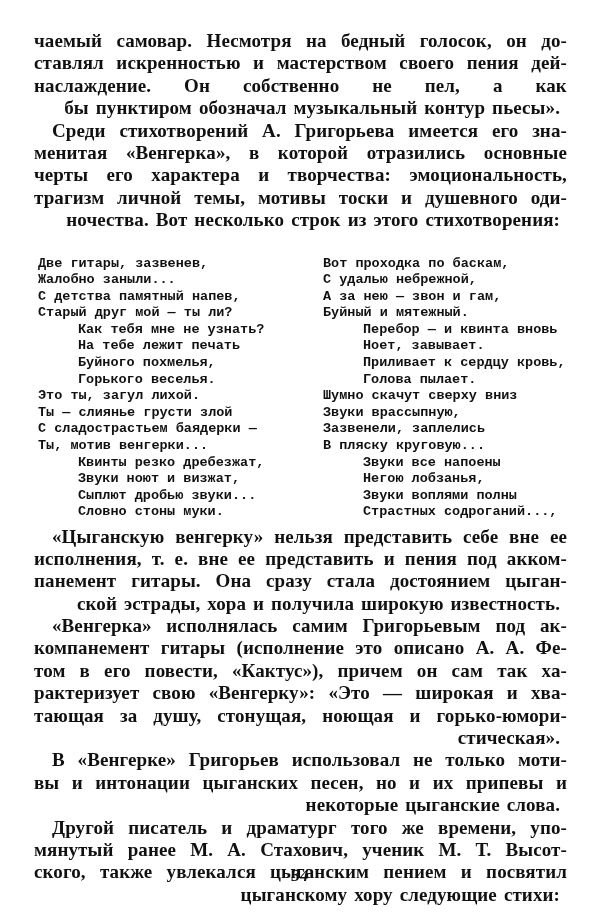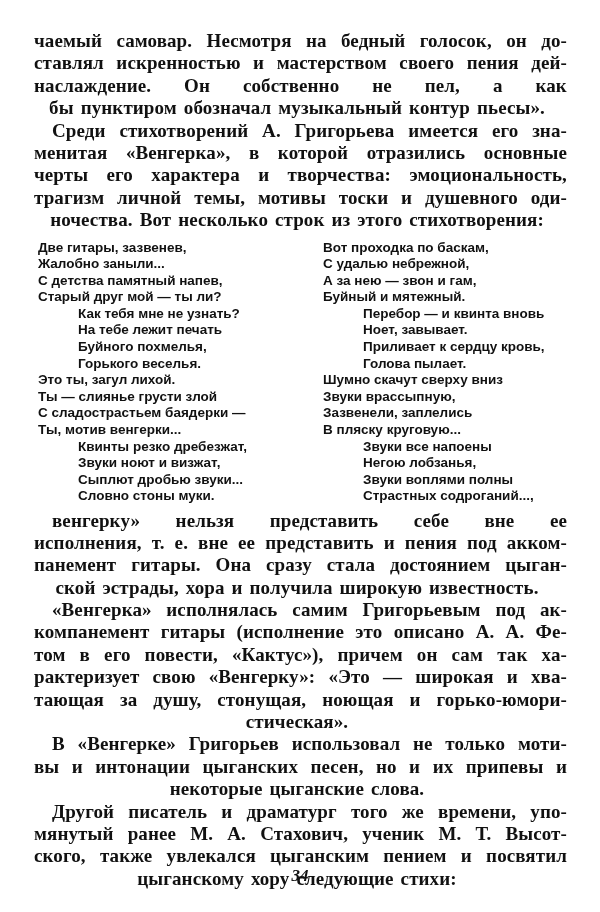--- a/index.html
+++ b/index.html
@@ -1,23 +1,23 @@
 <!DOCTYPE html>
 <html><head>
   <meta charset="utf-8">
   <style>
     html, body { margin: 0; padding: 0; background: #ffffff; }
     body { width: 600px; height: 912px; position: relative; overflow: hidden; color: #111; }
     .page { position: absolute; left: 34px; top: 30px; width: 533px; font-family: "Liberation Serif", serif; }
     .body-line { font-size: 19px; line-height: 22.4px; height: 22.4px; white-space: nowrap; font-weight: bold; letter-spacing: 0.1px; display: flex; justify-content: space-between; }
-    .body-line.last { justify-content: center; }
+    .body-line.last { justify-content: flex-end; }
     .body-line.indent { padding-left: 18px; }
     .body-line span.w { display: inline-block; }
     .body-line.last span.w { margin-right: 7px; }
-    .poem { position: relative; height: 270px; margin-top: 8px; font-family: Liberation Sans, sans-serif; font-size: 13.5px; font-weight: bold; }
+    .poem { position: relative; height: 270px; margin-top: 24px; font-family: Liberation Mono, monospace; font-size: 13.5px; font-weight: bold; }
     .poem-col { position: absolute; top: 0; }
     .poem-col.left { left: 4px; }
     .poem-col.right { left: 289px; }
     .poem-line { line-height: 16.6px; height: 16.6px; white-space: nowrap; }
     .poem-line.ind { padding-left: 40px; }
     .page-number { position: absolute; top: 866px; left: 0; width: 600px; text-align: center; font-family: "Liberation Serif", serif; font-style: italic; font-weight: bold; font-size: 17px; }
   </style>
 </head>
 <body>
 
@@ -142,20 +142,21 @@
         <div class="poem-line">В пляску круговую...</div>
         <div class="poem-line ind">Звуки все напоены</div>
         <div class="poem-line ind">Негою лобзанья,</div>
         <div class="poem-line ind">Звуки воплями полны</div>
         <div class="poem-line ind">Страстных содроганий...,</div>
       </div>
   </div>
   <div id="bottom-text">
       <div>
         <div class="body-line indent">
+          <span class="w">«Цыганскую</span>
           <span class="w">венгерку»</span>
           <span class="w">нельзя</span>
           <span class="w">представить</span>
           <span class="w">себе</span>
           <span class="w">вне</span>
           <span class="w">ее</span>
         </div>
         <div class="body-line">
           <span class="w">исполнения,</span>
           <span class="w">т.</span>

